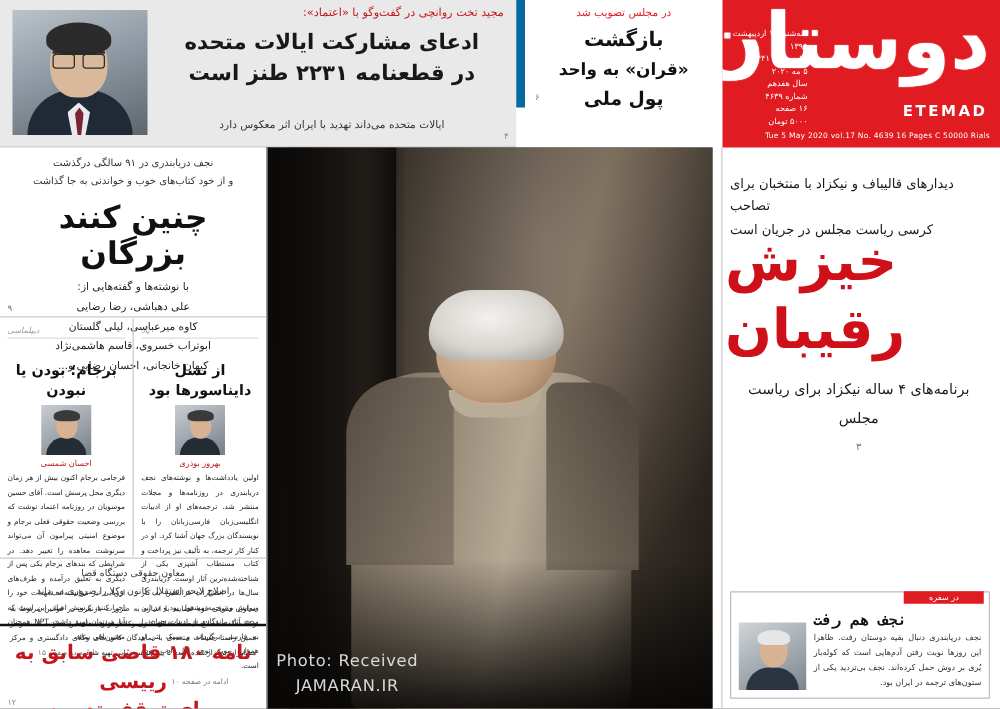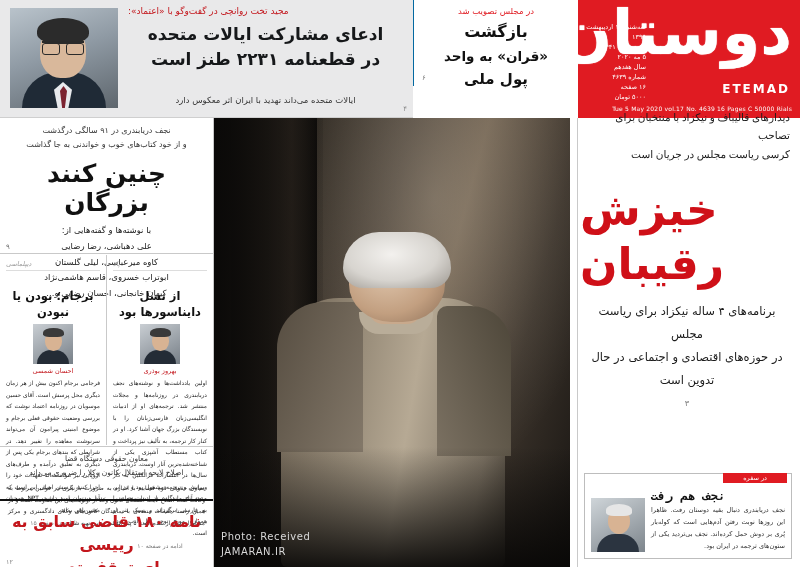--- a/index.html
+++ b/index.html
@@ -63,21 +63,21 @@
     direction: ltr;
     white-space: nowrap;
   }
 
   
   .top-strip {
     position: absolute;
     top: 0; right: 222px;
     width: 165px; height: 86px;
     background: #ffffff;
-    border-left: 1px solid #0369a1;
+    border-left: 7px solid #0369a1;
     box-sizing: border-box;
     padding: 6px 8px;
   }
   .top-strip .kicker {
     color: #e01b22;
     font-size: 8.5px;
     text-align: center;
     margin-bottom: 4px;
   }
   .top-strip .hl {
@@ -100,21 +100,21 @@
     position: absolute;
     top: 0; left: 0;
     width: 413px; height: 118px;
     background: #e9e9ea;
     box-sizing: border-box;
     border-bottom: 1px solid #cfcfcf;
   }
   .top-banner .kicker {
     position: absolute;
     top: 6px; right: 10px; left: 128px;
-    text-align: left;
+    text-align: right;
     font-size: 9px;
     color: #c3161c;
   }
   .top-banner .headline {
     position: absolute;
     top: 22px; right: 10px; left: 128px;
     text-align: center;
     font-size: 17px;
     font-weight: bold;
     color: #16181a;
@@ -183,27 +183,26 @@
     position: absolute;
     left: 50px; bottom: 0;
     width: 7px; height: 22px;
     background: #7b2330;
     clip-path: polygon(50% 0,100% 22%,70% 100%,30% 100%,0 22%);
   }
 
   
   .right-lead {
     position: absolute;
-    top: 101px; right: 0;
+    top: 130px; right: 0;
     width: 222px;
     height: 128px;
     box-sizing: border-box;
     padding: 8px 10px 0 6px;
-    text-align: right;
-    font-family: Liberation Serif, serif;
+    text-align: left;
   }
   .right-lead .kicker {
     font-size: 10.5px;
     line-height: 1.75;
     color: #1b1b1b;
   }
   .right-huge {
     position: absolute;
     top: 186px; right: 6px;
     width: 214px;
@@ -346,25 +345,25 @@
   }
   .photo .collar {
     position: absolute; left: 86px; top: 76px; width: 74px; height: 22px;
     background: #b9ad99;
     border-radius: 0 0 20px 20px;
   }
   .photo .credit {
     position: absolute;
     left: 8px; bottom: 8px;
     color: #d8d8d8;
-    font-size: 10px;
+    font-size: 13px;
     line-height: 1.5;
     letter-spacing: 0.6px;
     direction: ltr;
-    text-align: left;
+    text-align: center;
   }
 
   
   .col-left {
     position: absolute;
     top: 118px; left: 0;
     width: 213px;
     height: 480px;
     box-sizing: border-box;
   }
@@ -544,21 +543,20 @@
   <div class="right-lead">
     <div class="kicker">دیدارهای قالیباف و نیکزاد با منتخبان برای تصاحب</div>
     <div class="kicker">کرسی ریاست مجلس در جریان است</div>
   </div>
   <div class="right-huge">
     <span class="l1">خیزش</span>
     <span class="l2">رقیبان</span>
   </div>
   <div class="right-body">
     <div>برنامه‌های ۴ ساله نیکزاد برای ریاست مجلس</div>
-    <div>در حوزه‌های اقتصادی و اجتماعی در حال تدوین است</div>
     <div style="font-size:8px;color:#777;margin-top:4px;">۳</div>
   </div>
 
   <div class="small-box">
     <div class="tag">در سفره</div>
     <div class="title">نجف هم رفت</div>
     <div class="thumb">
       <div class="b"></div>
         <div class="h"></div>
         <div class="hr"></div>

